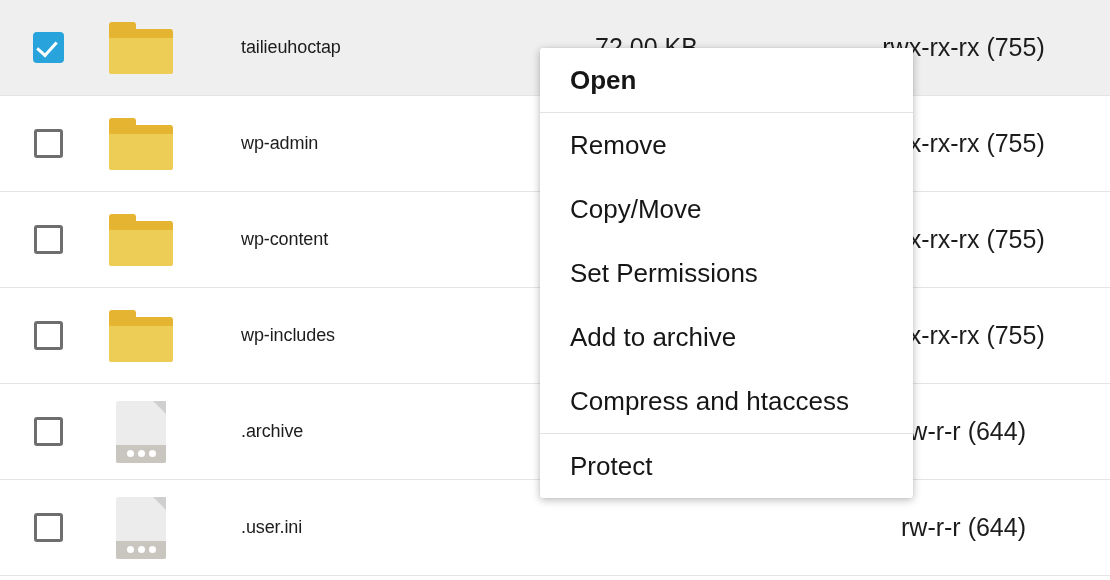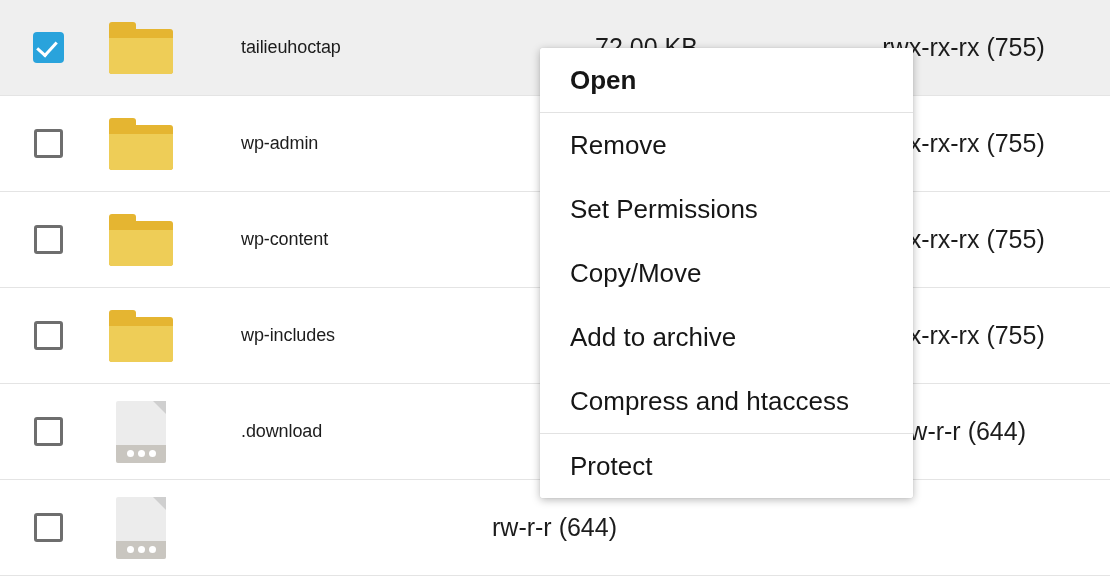--- a/index.html
+++ b/index.html
@@ -287,49 +287,50 @@
           <span class="icon-file">
             <span class="sheet"></span>
             <span class="fold"></span>
             <span class="band">
               <i></i>
               <i></i>
               <i></i>
             </span>
           </span>
         </div>
-        <div class="cell-name">.download</div>
+        <div class="cell-name">.archive</div>
         <div class="cell-size"></div>
         <div class="cell-perm">rw-r-r (644)</div>
       </div>
       <div class="file-row">
         <div class="cell-check">
           <span class="checkbox"></span>
         </div>
         <div class="cell-icon">
           <span class="icon-file">
             <span class="sheet"></span>
             <span class="fold"></span>
             <span class="band">
               <i></i>
               <i></i>
               <i></i>
             </span>
           </span>
         </div>
+        <div class="cell-name">.user.ini</div>
         <div class="cell-size"></div>
         <div class="cell-perm">rw-r-r (644)</div>
       </div>
     </div>
 
   <div id="context-menu">
       <div class="menu-item is-bold">Open</div>
       <div class="menu-divider"></div>
       <div class="menu-item">Remove</div>
+      <div class="menu-item">Copy/Move</div>
       <div class="menu-item">Set Permissions</div>
-      <div class="menu-item">Copy/Move</div>
       <div class="menu-item">Add to archive</div>
       <div class="menu-item">Compress and htaccess</div>
       <div class="menu-divider"></div>
       <div class="menu-item">Protect</div>
     </div>
 
 </div>
 
 </body></html>

